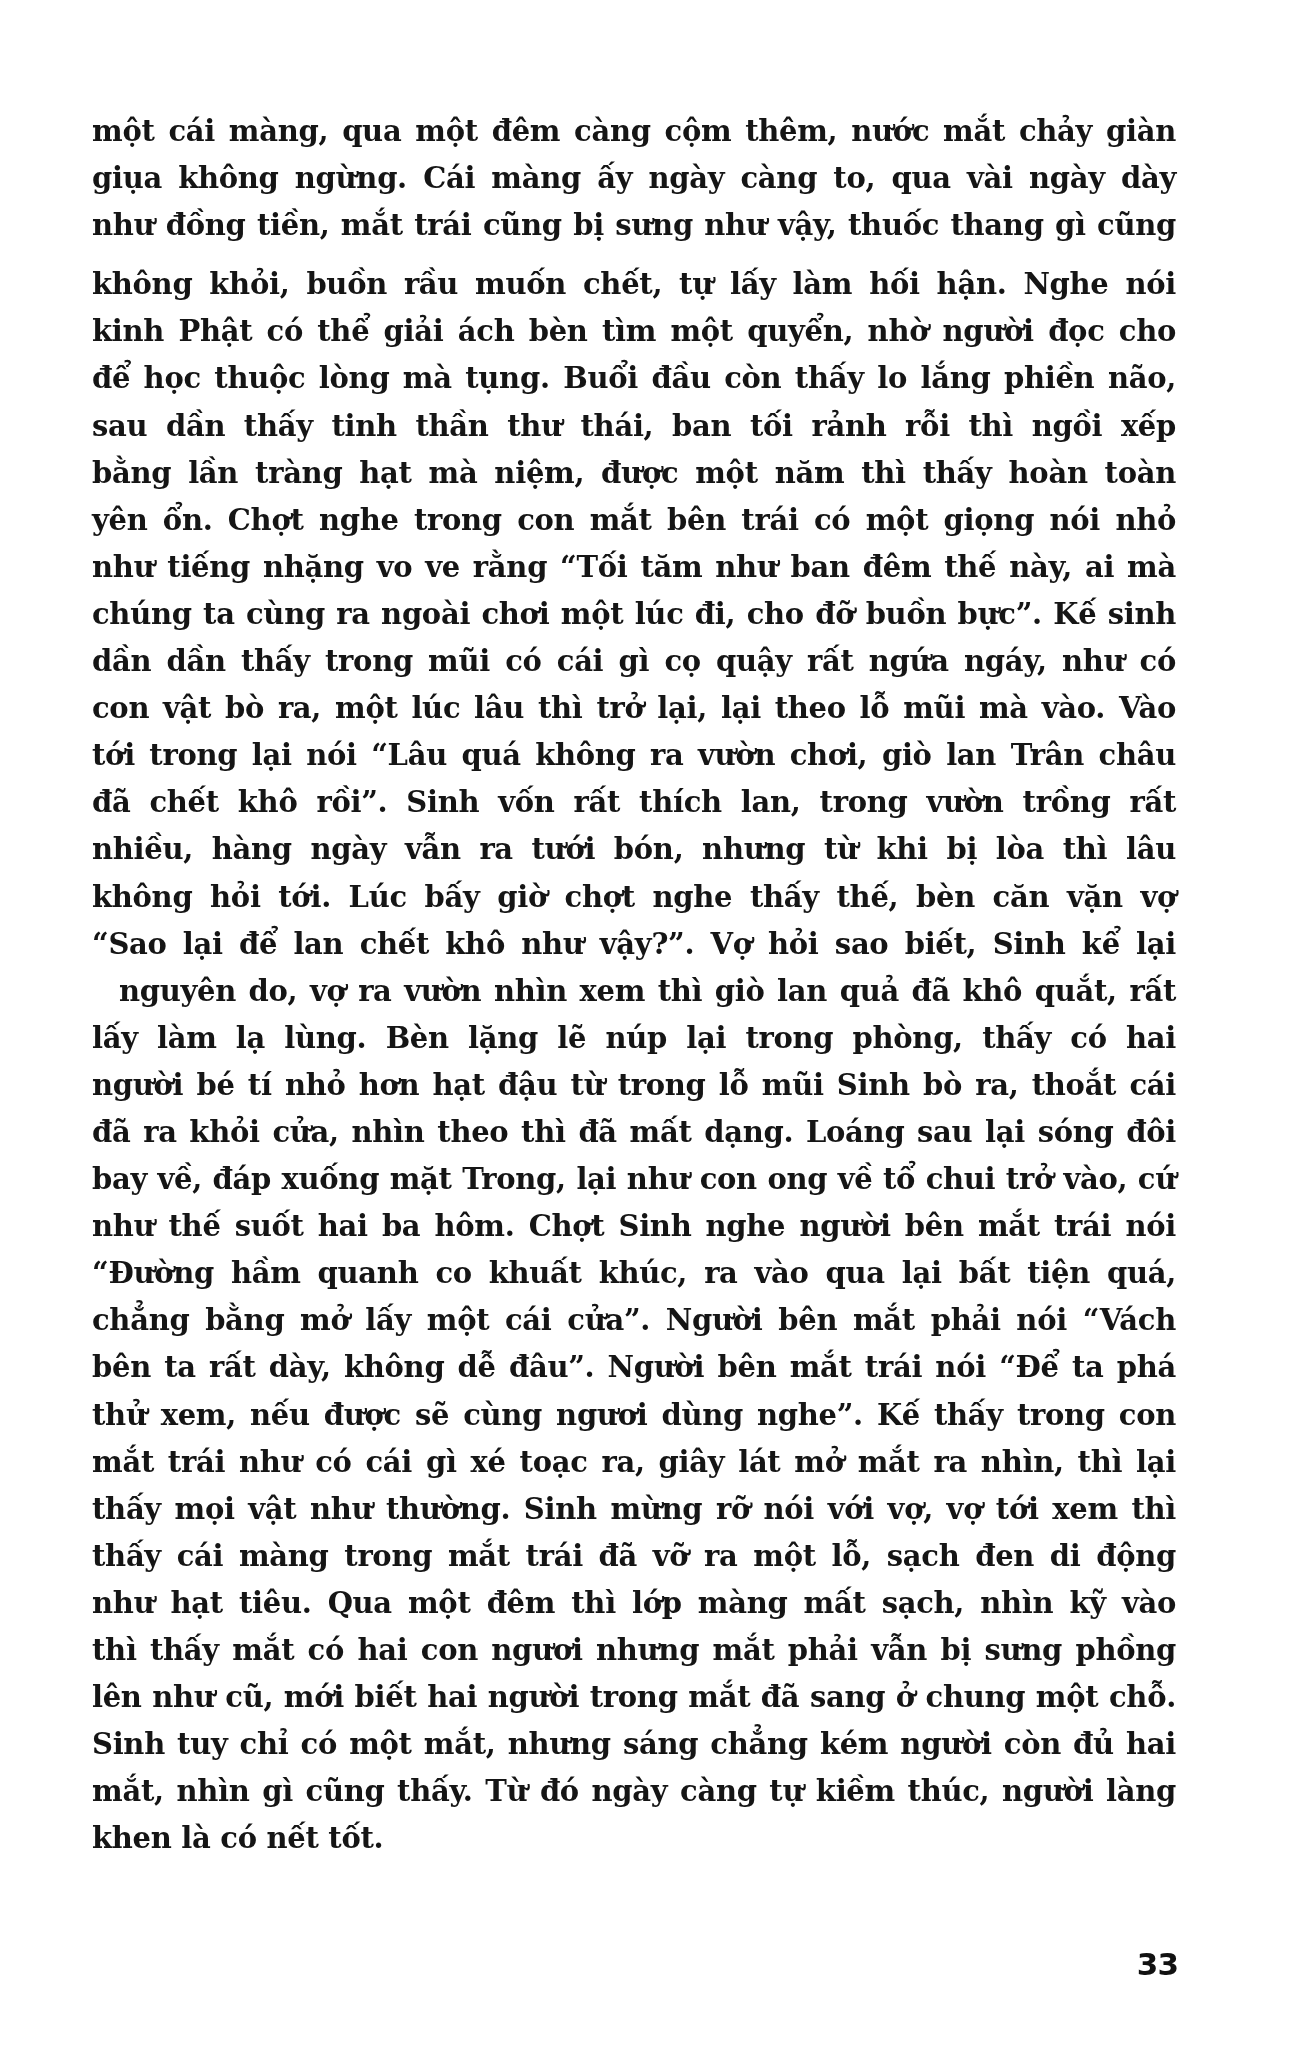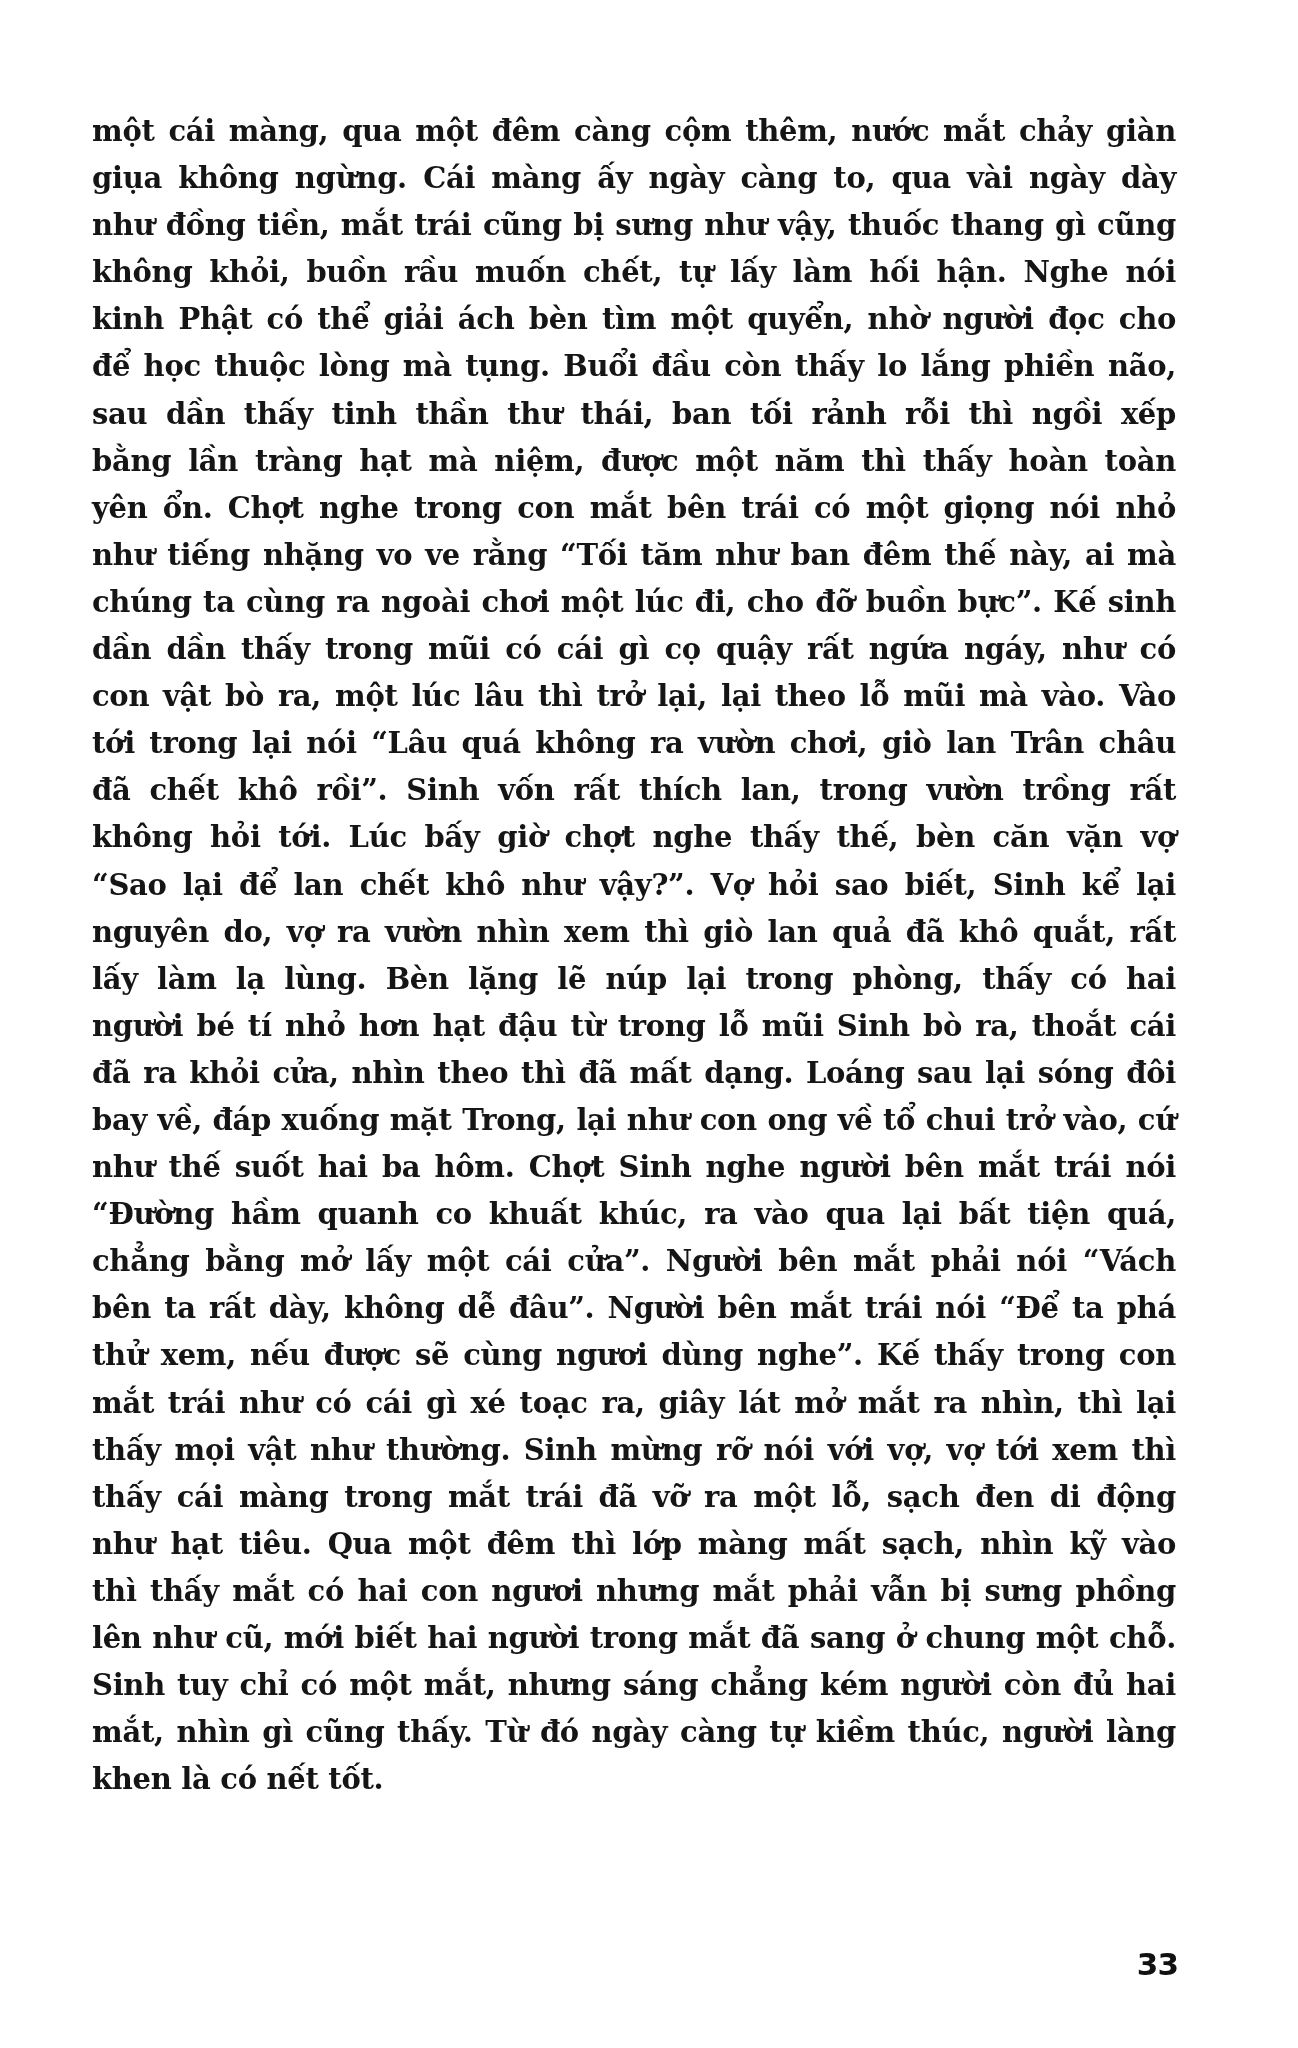--- a/index.html
+++ b/index.html
@@ -59,35 +59,36 @@
     }
   </style>
 </head>
 <body>
 
 <div class="page">
   <div class="text-block">
     <div class="line" style="white-space: normal;">một cái màng, qua một đêm càng cộm thêm, nước mắt chảy giàn</div>
     <div class="line" style="white-space: normal;">giụa không ngừng. Cái màng ấy ngày càng to, qua vài ngày dày</div>
     <div class="line" style="white-space: normal;">như đồng tiền, mắt trái cũng bị sưng như vậy, thuốc thang gì cũng</div>
-    <div class="line" style="white-space: normal;">không khỏi, buồn rầu muốn chết, tự lấy làm hối hận. Nghe nói</div>
+    <div class="line" style="white-space: normal; margin-top: 12px;">không khỏi, buồn rầu muốn chết, tự lấy làm hối hận. Nghe nói</div>
     <div class="line" style="white-space: normal;">kinh Phật có thể giải ách bèn tìm một quyển, nhờ người đọc cho</div>
     <div class="line" style="white-space: normal;">để học thuộc lòng mà tụng. Buổi đầu còn thấy lo lắng phiền não,</div>
     <div class="line" style="white-space: normal;">sau dần thấy tinh thần thư thái, ban tối rảnh rỗi thì ngồi xếp</div>
     <div class="line" style="white-space: normal;">bằng lần tràng hạt mà niệm, được một năm thì thấy hoàn toàn</div>
     <div class="line" style="white-space: normal;">yên ổn. Chợt nghe trong con mắt bên trái có một giọng nói nhỏ</div>
     <div class="line" style="white-space: normal;">như tiếng nhặng vo ve rằng “Tối tăm như ban đêm thế này, ai mà</div>
     <div class="line" style="white-space: normal;">chúng ta cùng ra ngoài chơi một lúc đi, cho đỡ buồn bực”. Kế sinh</div>
     <div class="line" style="white-space: normal;">dần dần thấy trong mũi có cái gì cọ quậy rất ngứa ngáy, như có</div>
     <div class="line" style="white-space: normal;">con vật bò ra, một lúc lâu thì trở lại, lại theo lỗ mũi mà vào. Vào</div>
     <div class="line" style="white-space: normal;">tới trong lại nói “Lâu quá không ra vườn chơi, giò lan Trân châu</div>
     <div class="line" style="white-space: normal;">đã chết khô rồi”. Sinh vốn rất thích lan, trong vườn trồng rất</div>
+    <div class="line" style="white-space: normal;">nhiều, hàng ngày vẫn ra tưới bón, nhưng từ khi bị lòa thì lâu</div>
     <div class="line" style="white-space: normal;">không hỏi tới. Lúc bấy giờ chợt nghe thấy thế, bèn căn vặn vợ</div>
     <div class="line" style="white-space: normal;">“Sao lại để lan chết khô như vậy?”. Vợ hỏi sao biết, Sinh kể lại</div>
-    <div class="line" style="white-space: normal;">nguyên do, vợ ra vườn nhìn xem thì giò lan quả đã khô quắt, rất</div>
+    <div class="line" style="white-space: normal; margin-left: 27px;">nguyên do, vợ ra vườn nhìn xem thì giò lan quả đã khô quắt, rất</div>
     <div class="line" style="white-space: normal;">lấy làm lạ lùng. Bèn lặng lẽ núp lại trong phòng, thấy có hai</div>
     <div class="line" style="white-space: normal;">người bé tí nhỏ hơn hạt đậu từ trong lỗ mũi Sinh bò ra, thoắt cái</div>
     <div class="line" style="white-space: normal;">đã ra khỏi cửa, nhìn theo thì đã mất dạng. Loáng sau lại sóng đôi</div>
     <div class="line" style="white-space: normal;">bay về, đáp xuống mặt Trong, lại như con ong về tổ chui trở vào, cứ</div>
     <div class="line" style="white-space: normal;">như thế suốt hai ba hôm. Chợt Sinh nghe người bên mắt trái nói</div>
     <div class="line" style="white-space: normal;">“Đường hầm quanh co khuất khúc, ra vào qua lại bất tiện quá,</div>
     <div class="line" style="white-space: normal;">chẳng bằng mở lấy một cái cửa”. Người bên mắt phải nói “Vách</div>
     <div class="line" style="white-space: normal;">bên ta rất dày, không dễ đâu”. Người bên mắt trái nói “Để ta phá</div>
     <div class="line" style="white-space: normal;">thử xem, nếu được sẽ cùng ngươi dùng nghe”. Kế thấy trong con</div>
     <div class="line" style="white-space: normal;">mắt trái như có cái gì xé toạc ra, giây lát mở mắt ra nhìn, thì lại</div>

